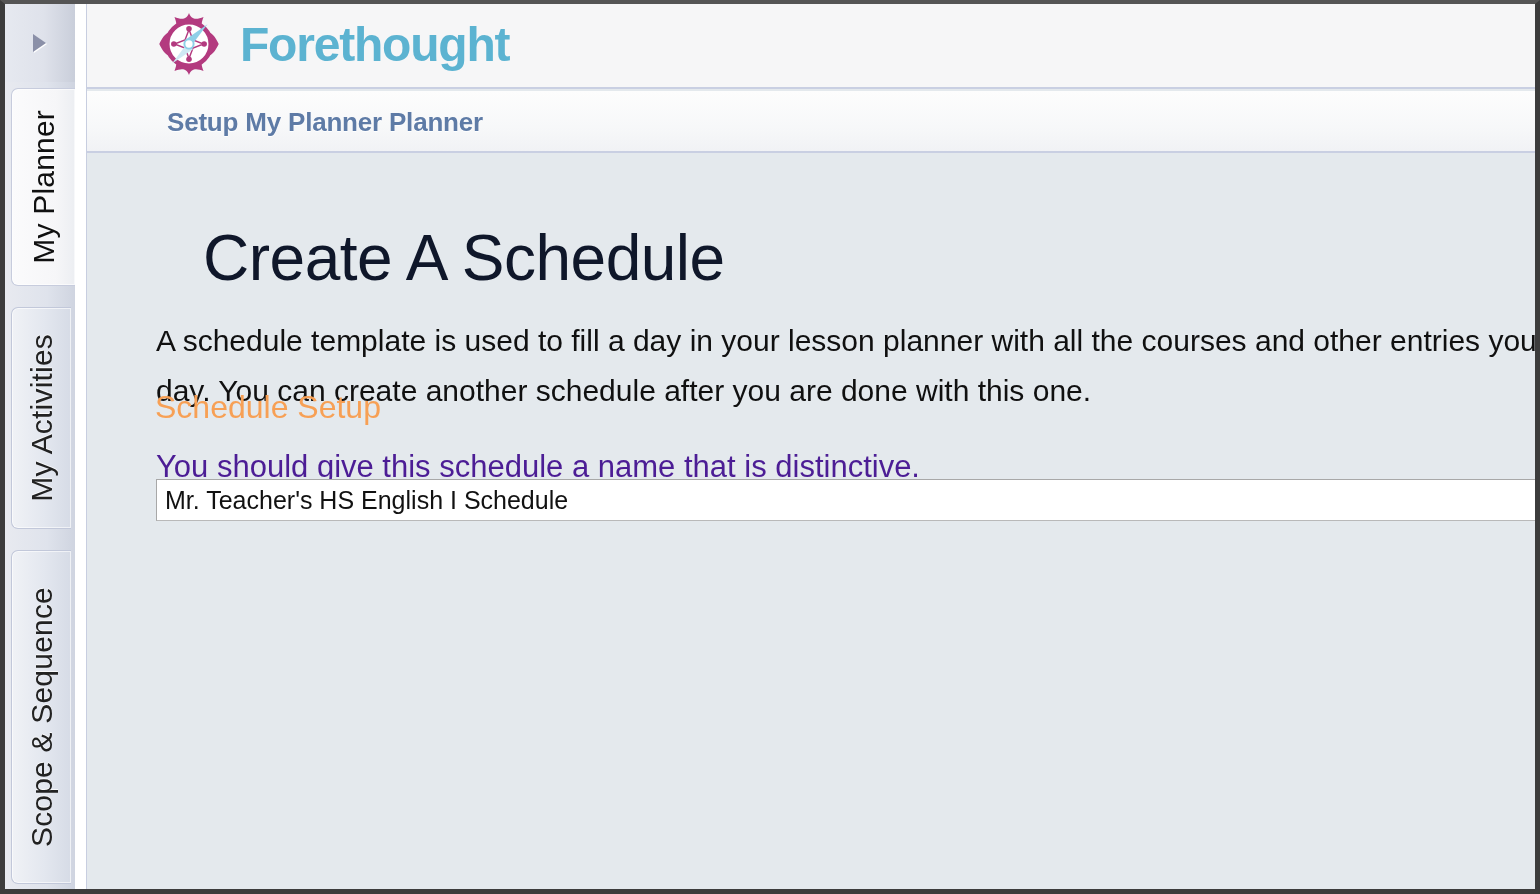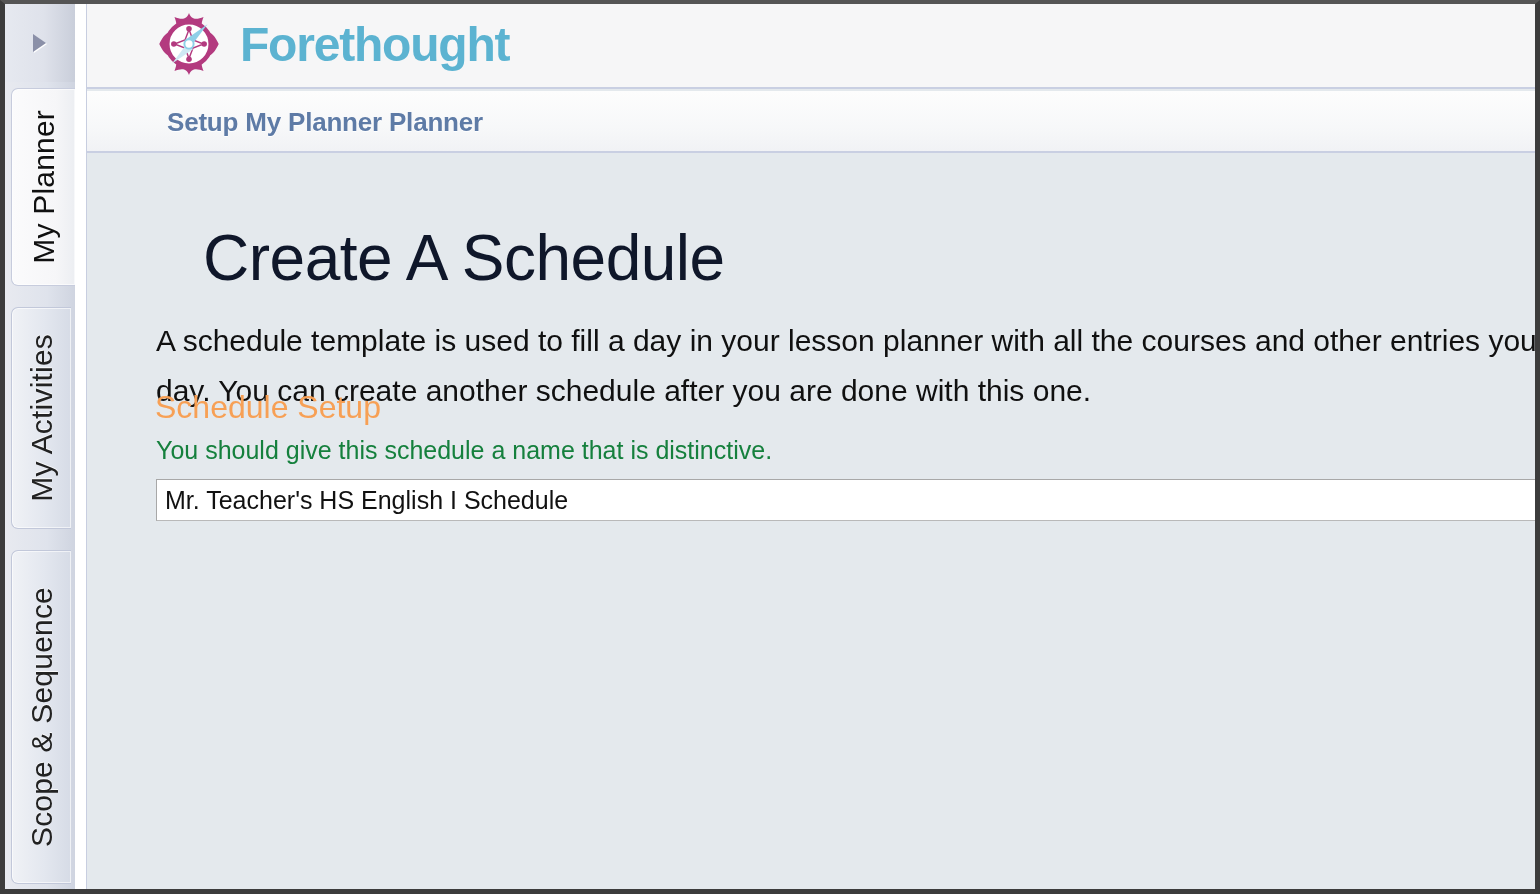--- a/index.html
+++ b/index.html
@@ -187,23 +187,23 @@
   #section-label-schedule-title {
     position: absolute;
     left: 68px; top: 236px;
     font-size: 32px;
     color: #f7a055;
     line-height: 1;
     white-space: nowrap;
   }
   #helper-text {
     position: absolute;
-    left: 69px; top: 280px;
-    font-size: 25px;
-    color: #15803d;
+    left: 69px; top: 293px;
+    font-size: 31px;
+    color: #4c1d95;
     line-height: 1.2;
     white-space: nowrap;
   }
   #schedule-title-input {
     position: absolute;
     left: 69px; top: 324px;
     width: 1420px;
     height: 42px;
     box-sizing: border-box;
     border: 1px solid #b9b9b9;

